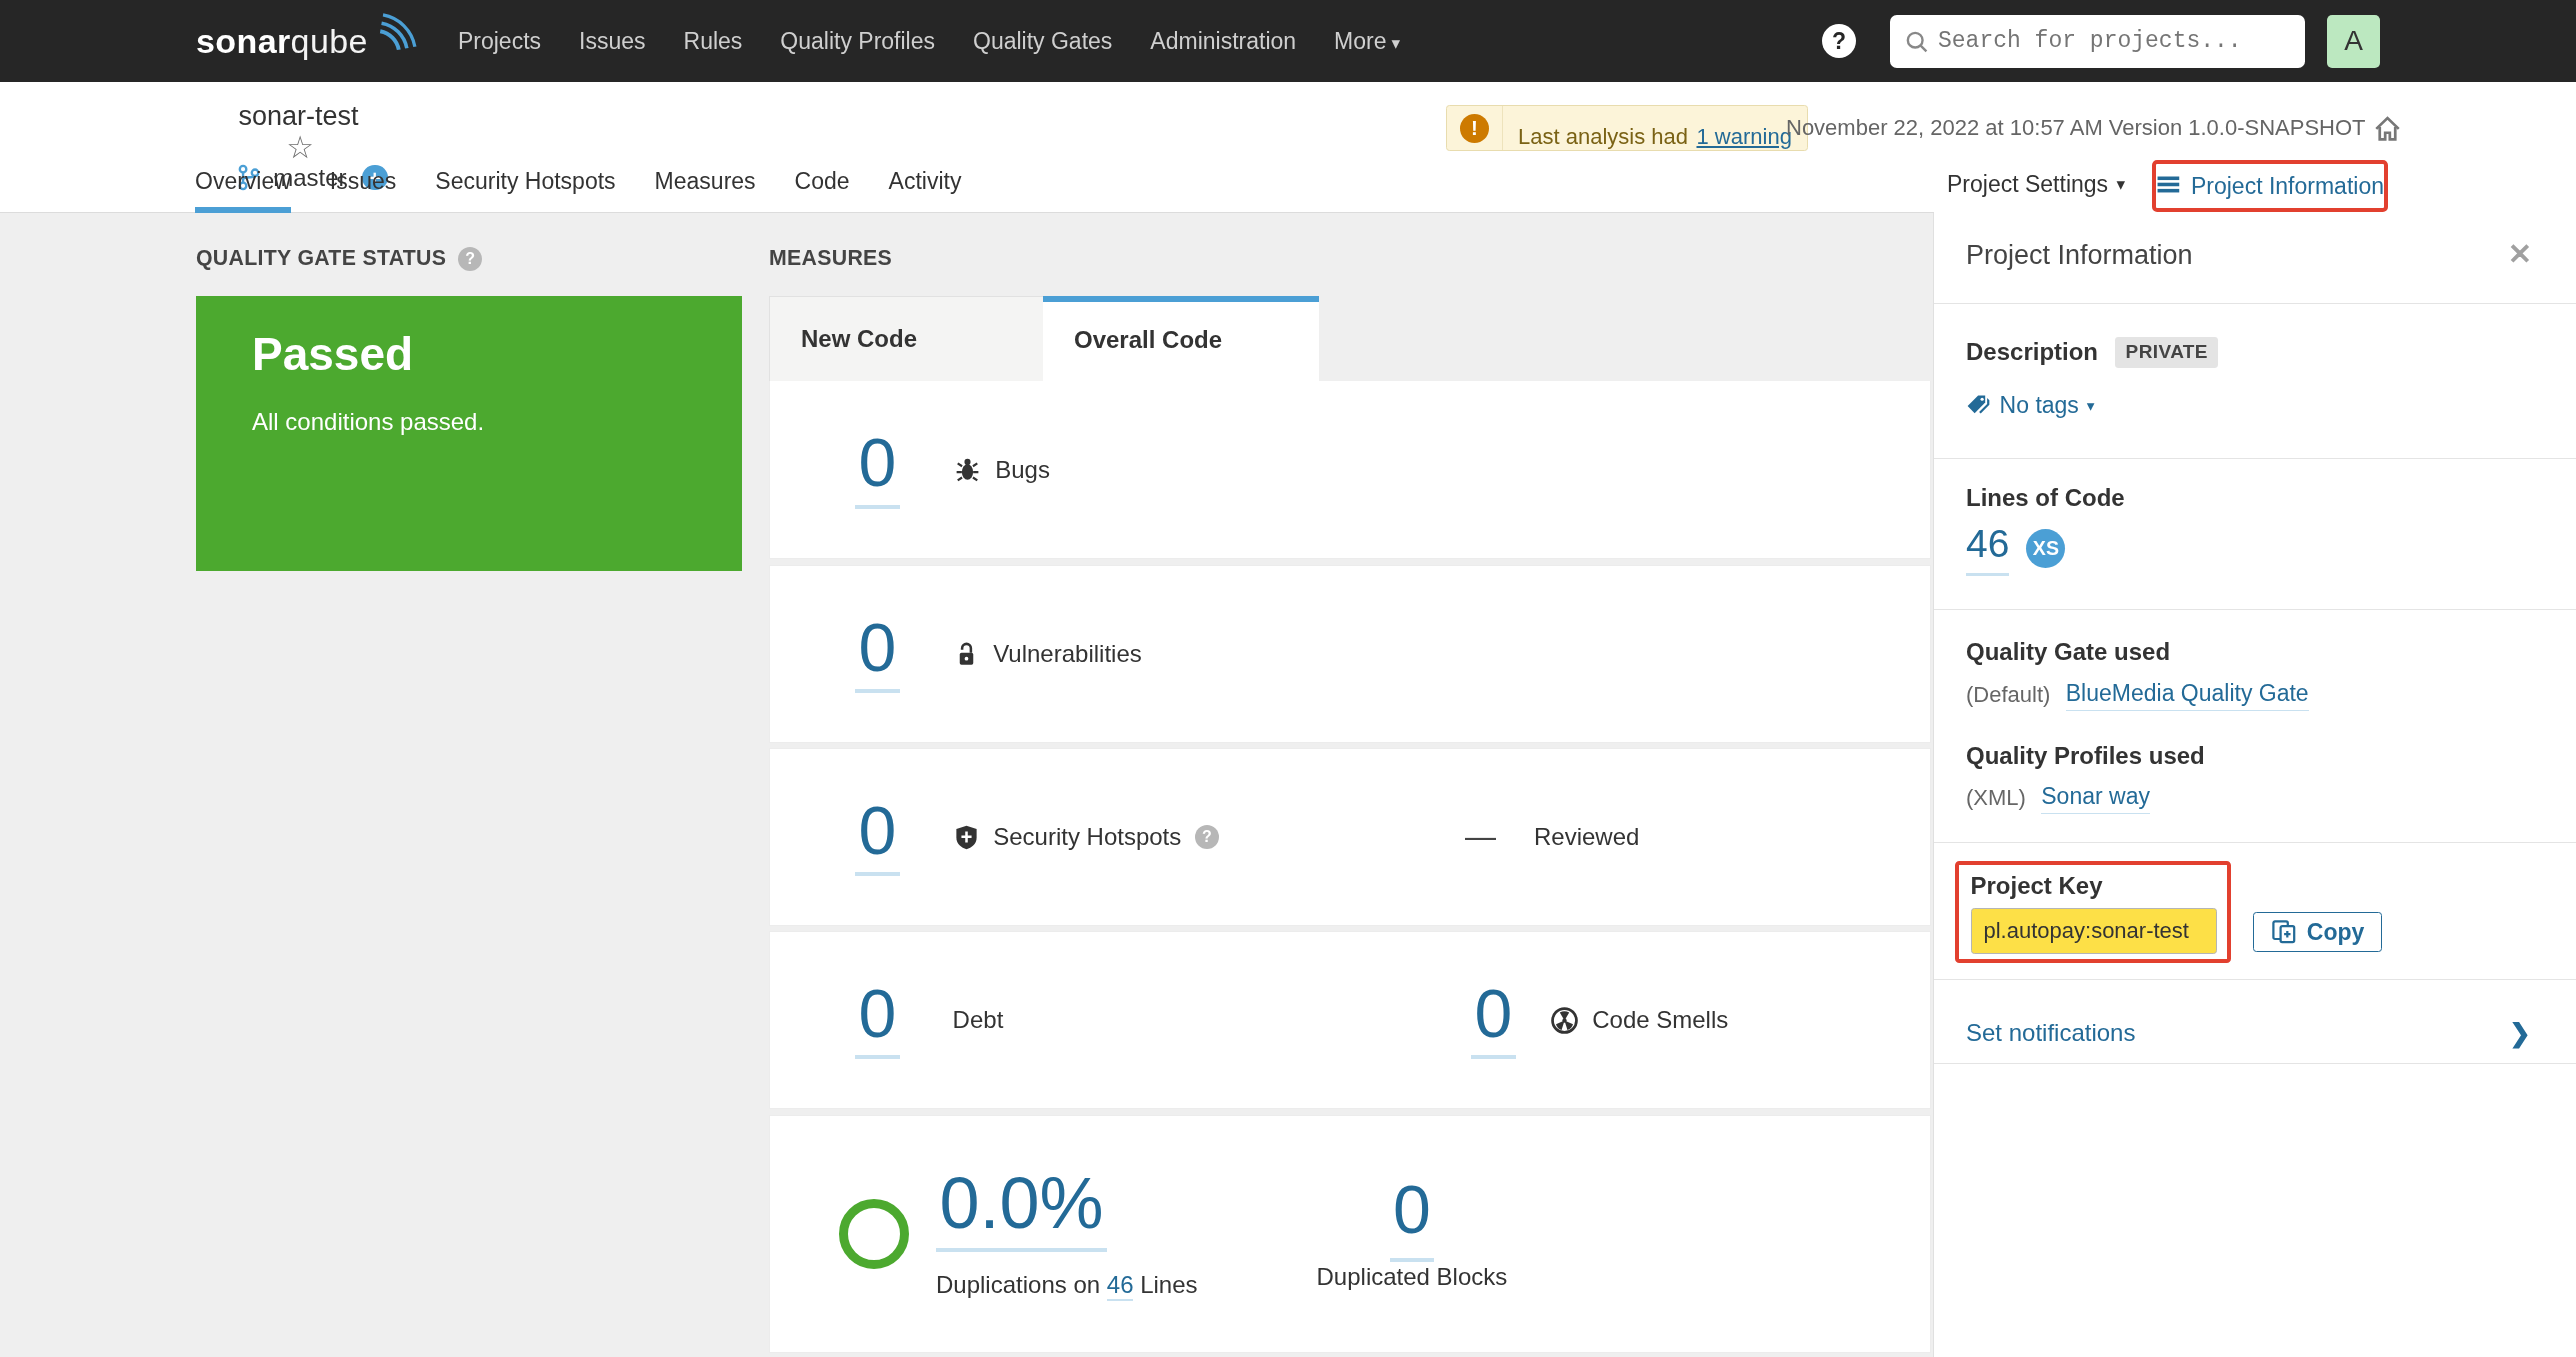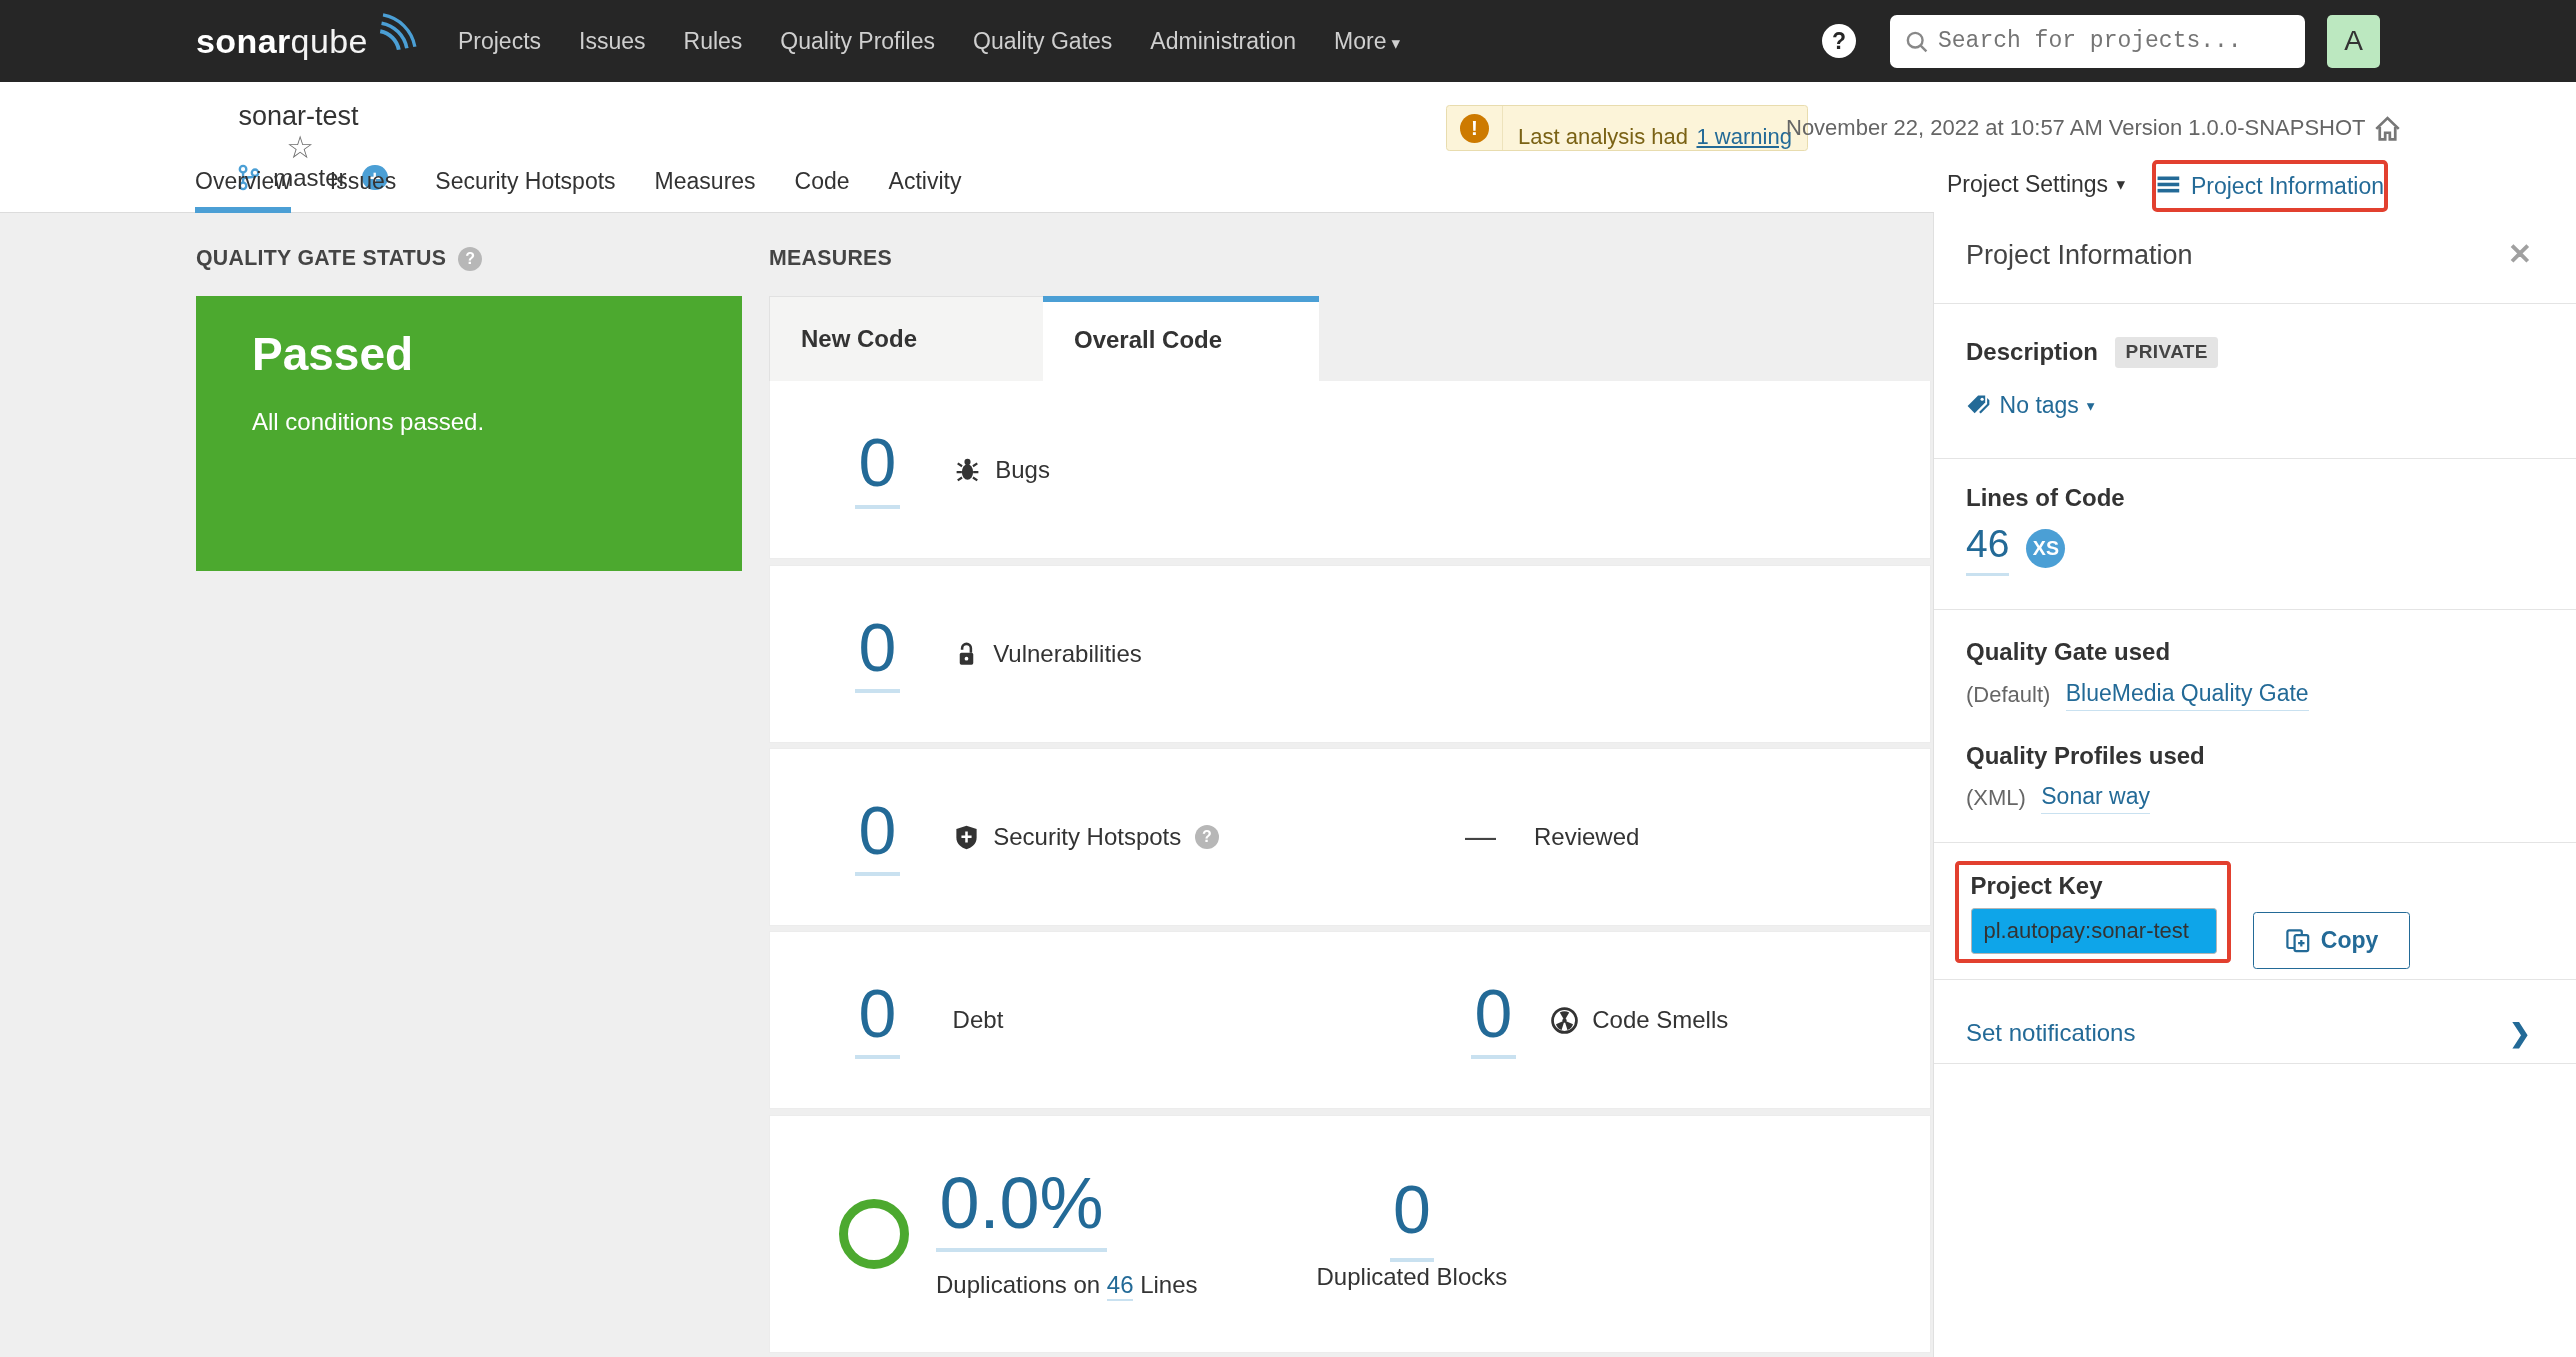--- a/index.html
+++ b/index.html
@@ -164,24 +164,24 @@
   }
   .qual-row { display:flex; align-items:center; gap:15.4px; }
   .qualifier { font-size:22px; color:#666; }
   .ul-link { border-bottom:1.7px solid #c9e1f0; padding-bottom:2.6px; cursor:pointer; }
   .annotation-box-2 {
     position:absolute; left:20.5px; top:648px; width:276px; height:102px;
     border:4.3px solid #e2402f; border-radius:4.3px; padding:6.8px 12px;
   }
   .pk-input {
     margin-top:8.5px; width:246px; height:46px; border:1.7px solid #b5b5b5; border-radius:3.4px;
-    font-size:22px; color:#333; padding:0 12px; font-family:"Liberation Sans", sans-serif; background:#0ea5e9;
+    font-size:22px; color:#333; padding:0 12px; font-family:"Liberation Sans", sans-serif; background:#fde047;
   }
   .copy-btn {
-    position:absolute; left:319px; top:699px; height:57px; padding:0 31px;
+    position:absolute; left:319px; top:699px; height:40px; padding:0 17px;
     background:#fff; border:1.7px solid #236a97; border-radius:3.4px;
     display:flex; align-items:center; gap:10.2px; cursor:pointer;
   }
   .copy-label { font-size:23px; font-weight:bold; color:#236a97; }
   .sb-notif { position:absolute; left:32px; top:792px; width:580px; height:55px; display:flex; align-items:center; cursor:pointer; }
   .notif-label { font-size:24px; color:#236a97; }
   .chevron-right { margin-left:auto; margin-right:15.4px; font-size:25.6px; color:#236a97; font-weight:bold; }
 </style>
 </head>
 <body>

